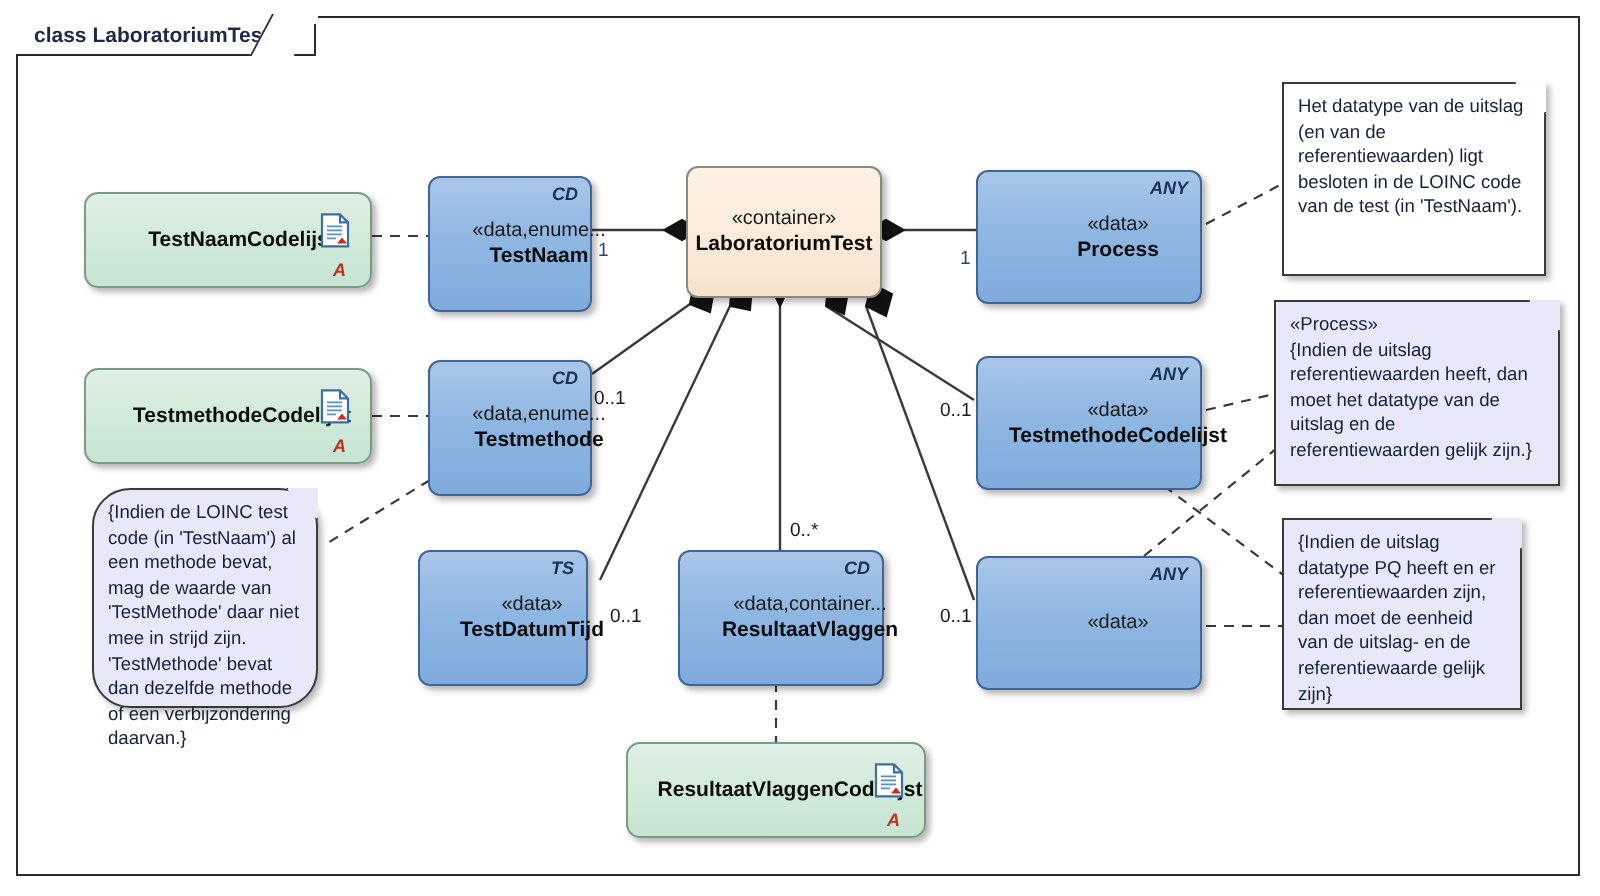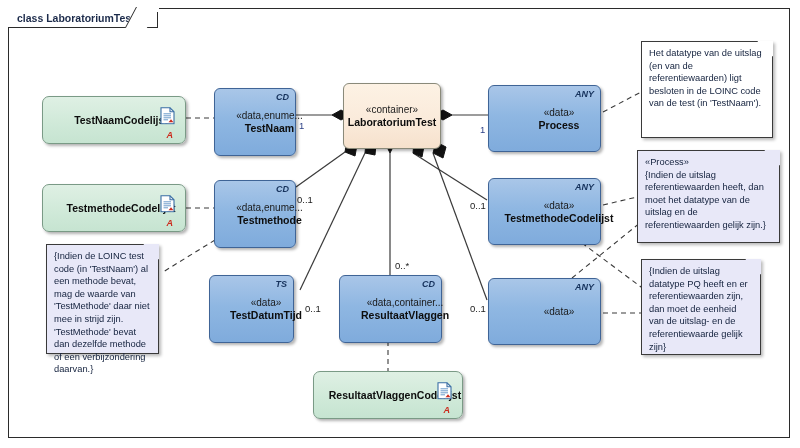--- a/index.html
+++ b/index.html
@@ -315,18 +315,18 @@
     <span class="fold"></span>
     <div class="note-stereo">«Process»</div>
     <span>{Indien de uitslag referentiewaarden heeft, dan moet het datatype van de uitslag en de referentiewaarden gelijk zijn.}</span>
   </div>
 
   <div class="note lilac" style="left:641px; top:259px; width:120px; height:96px;">
     <span class="fold"></span>
     <span>{Indien de uitslag datatype PQ heeft en er referentiewaarden zijn, dan moet de eenheid van de uitslag- en de referentiewaarde gelijk zijn}</span>
   </div>
 
-  <div class="note lilac" style="left:46px; top:244px; width:113px; height:110px;">
+  <div class="note lilac" style="left:46px; top:244px; width:113px; height:110px;border-radius:19px;">
     <span class="fold"></span>
     <span>{Indien de LOINC test code (in 'TestNaam') al een methode bevat, mag de waarde van 'TestMethode' daar niet mee in strijd zijn. 'TestMethode' bevat dan dezelfde methode of een verbijzondering daarvan.}</span>
   </div>
 
 </div>
 
 </body></html>

